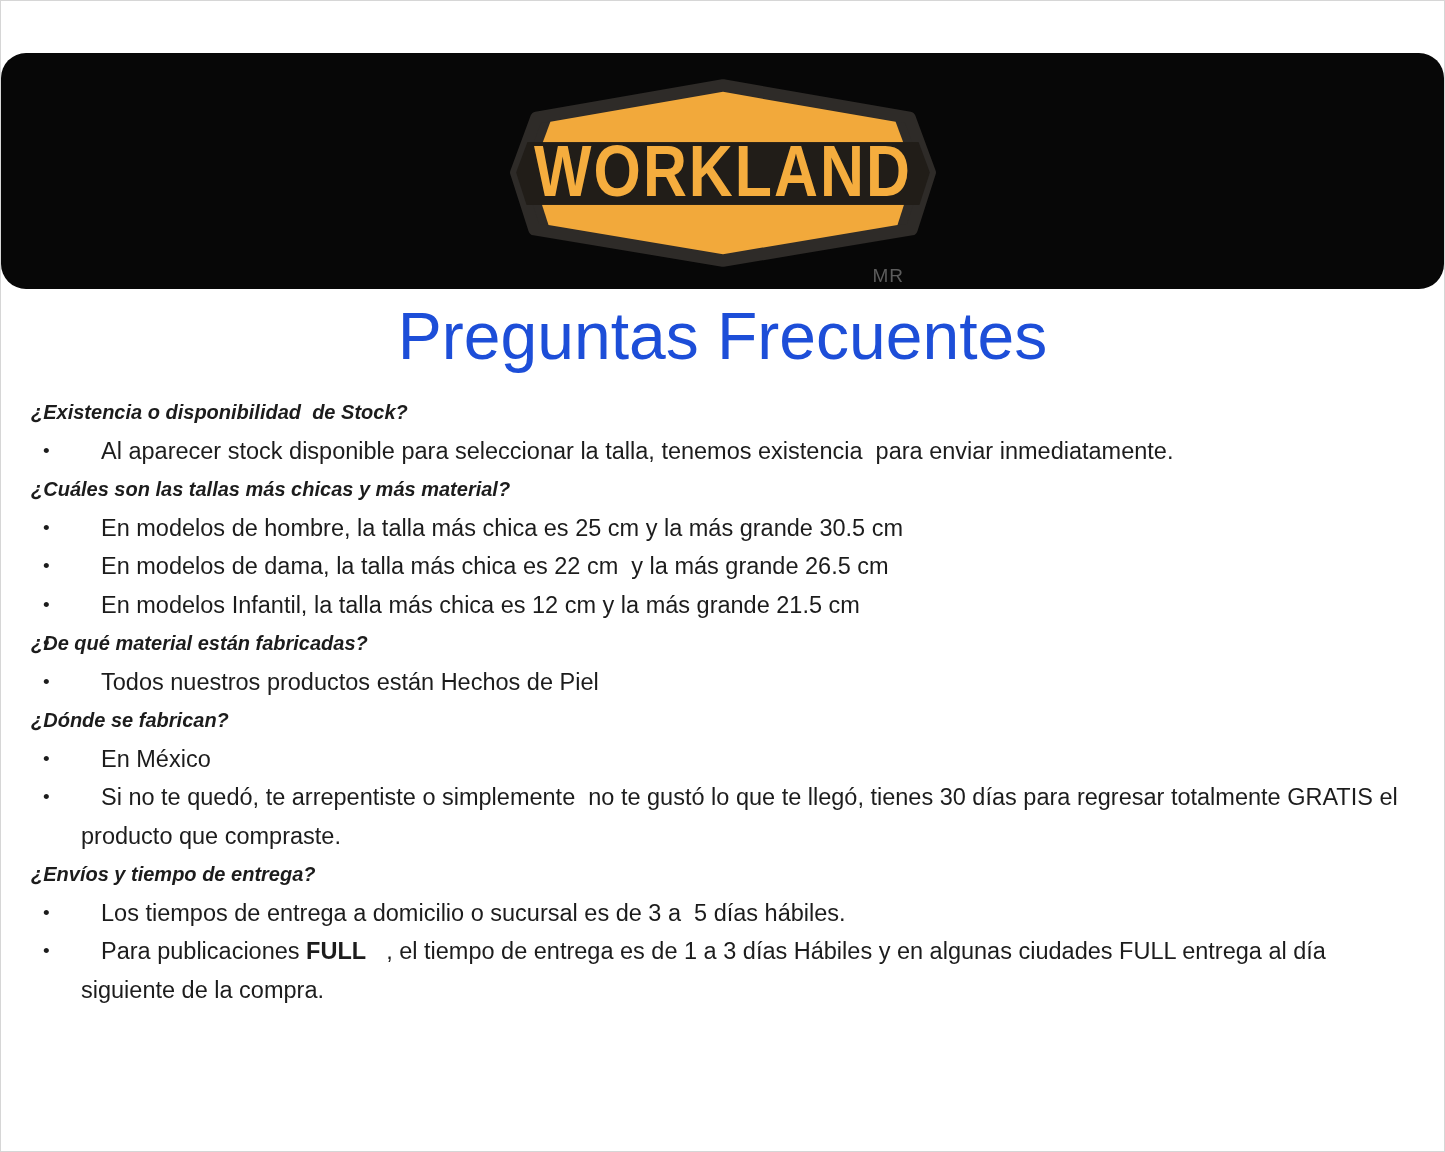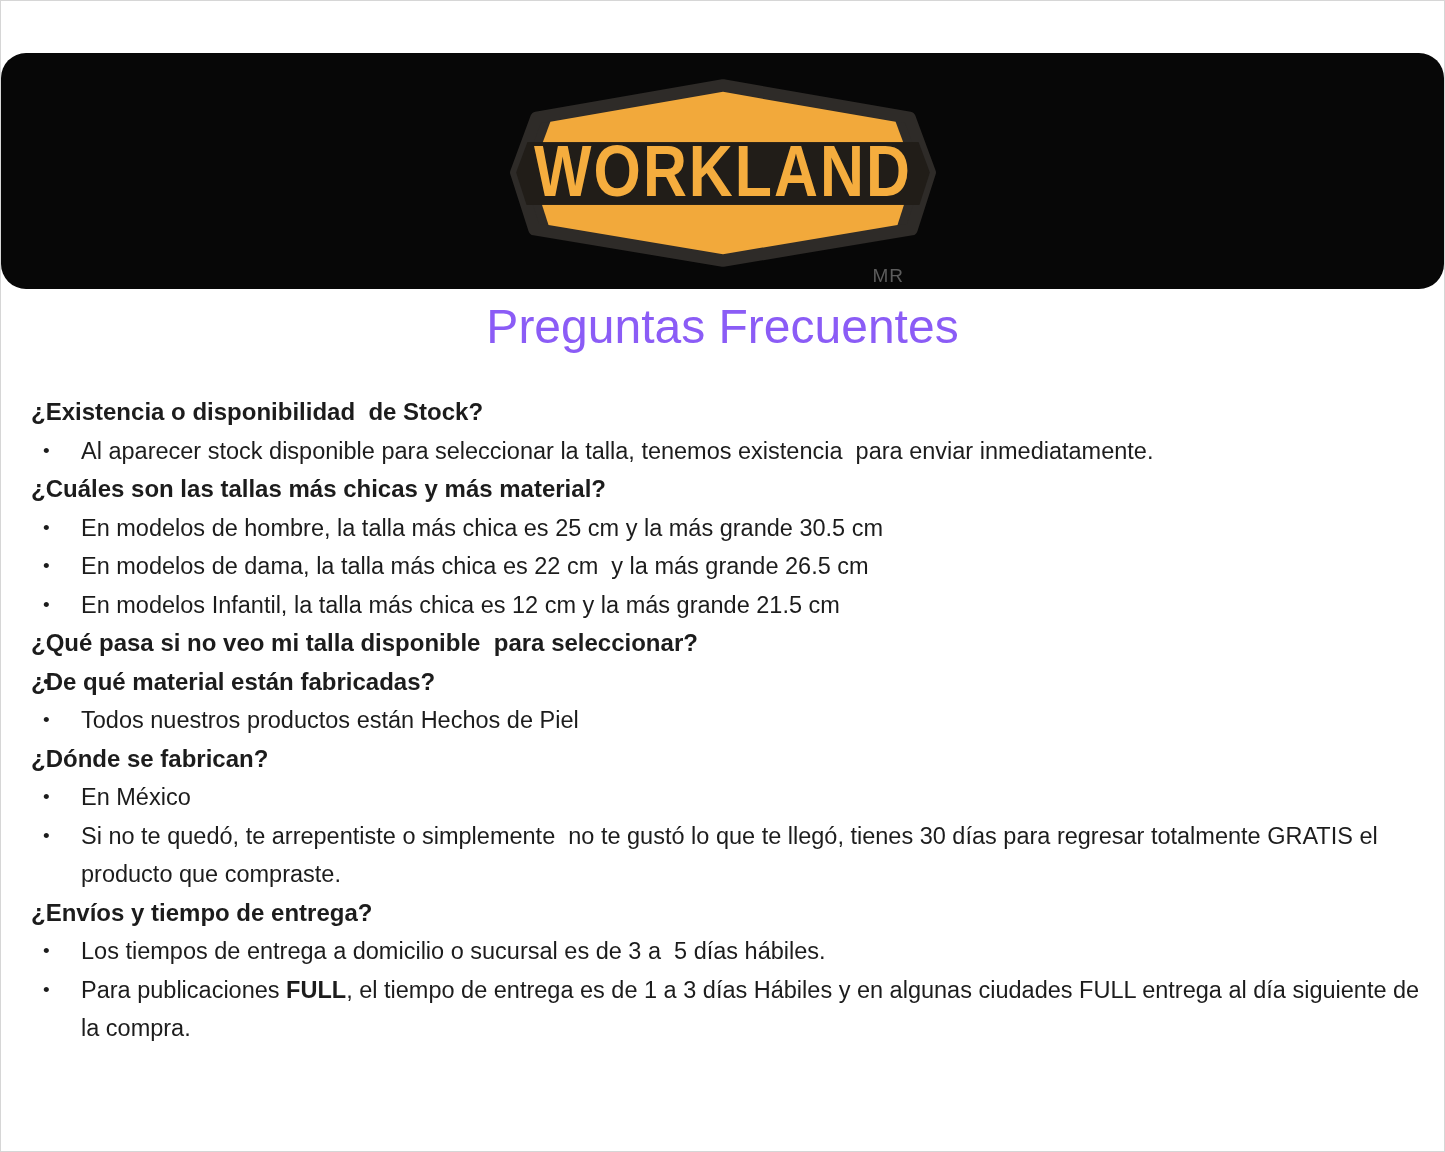--- a/index.html
+++ b/index.html
@@ -49,55 +49,57 @@
     font-size: 19px;
     font-weight: normal;
     letter-spacing: 1px;
   }
   .page-title {
     position: absolute;
     top: 298px;
     left: 0;
     width: 100%;
     text-align: center;
-    font-size: 48px;
+    font-size: 66px;
     line-height: 1.15;
-    color: #8b5cf6;
+    color: #1d4ed8;
     letter-spacing: 0px;
     white-space: pre-wrap;
   }
   .faq {
     position: absolute;
     top: 392px;
     left: 30px;
     width: 1392px;
     color: #1c1c1c;
   }
   .question {
-    font-size: 24px;
+    font-size: 20px;
     font-weight: 700;
     line-height: 38.5px;
     white-space: pre-wrap;
+    font-style: italic;
   }
   .answer {
     position: relative;
     padding-left: 50px;
     font-size: 23.5px;
     line-height: 38.5px;
   }
   .bullet {
     position: absolute;
     left: 12px;
     top: 0;
     font-size: 19px;
     line-height: 38.5px;
     color: #1c1c1c;
   }
   .a-text {
     white-space: pre-wrap;
+    margin-left: 20px;
   }
   .a-bold {
     font-weight: 700;
     white-space: pre-wrap;
   }
 </style>
 </head>
 <body>
 
 <div class="page">
@@ -138,21 +140,20 @@
     </div>
     <div class="answer">
       <span class="bullet">•</span>
       <span class="a-text">En modelos de dama, la talla más chica es 22 cm  y la más grande 26.5 cm</span>
     </div>
     <div class="answer">
       <span class="bullet">•</span>
       <span class="a-text">En modelos Infantil, la talla más chica es 12 cm y la más grande 21.5 cm</span>
     </div>
 
-    <div class="question">¿Qué pasa si no veo mi talla disponible  para seleccionar?</div>
     <div class="answer">
       <span class="bullet">•</span>
     </div>
 
     <div class="question">¿De qué material están fabricadas?</div>
     <div class="answer">
       <span class="bullet">•</span>
       <span class="a-text">Todos nuestros productos están Hechos de Piel</span>
     </div>
 

